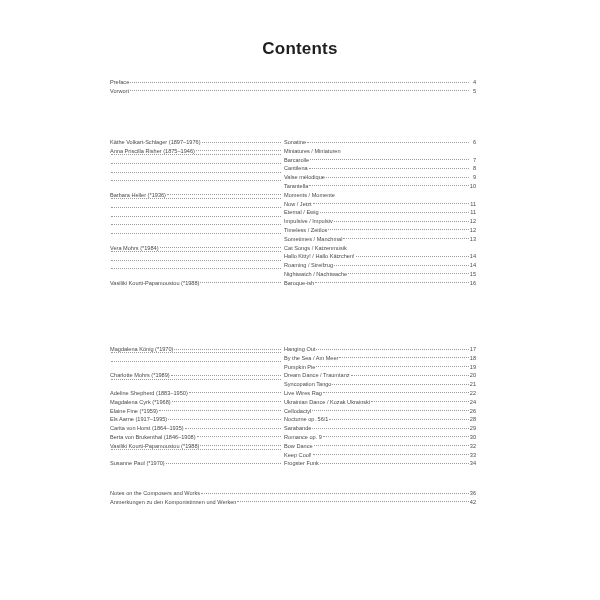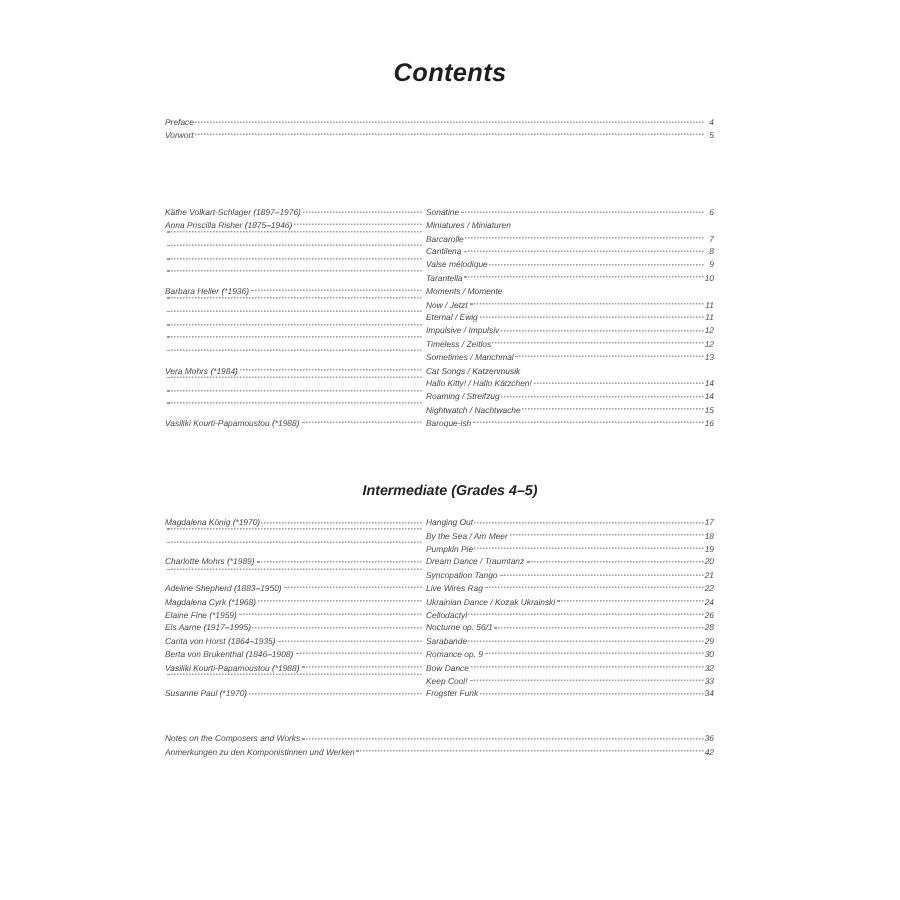--- a/index.html
+++ b/index.html
@@ -1,18 +1,18 @@
 <!DOCTYPE html>
 <html><head>
   <meta charset="utf-8">
   <style>
     html, body { margin: 0; padding: 0; background: #ffffff; }
     body { width: 600px; height: 600px; position: relative; overflow: hidden;
            font-family: "Liberation Sans", sans-serif; color: #3a3a3a; }
-    .page { position: absolute; left: 0; top: 0; width: 600px; height: 600px; background: #fff; font-style: italic; }
+    .page { position: absolute; left: 0; top: 0; width: 600px; height: 600px; background: #fff; }
     .title { position: absolute; left: 0; width: 600px; top: 39px; text-align: center;
              font-size: 17px; font-weight: bold; color: #1e1e1e; letter-spacing: 0.2px; }
     .section-heading { position: absolute; left: 0; width: 600px; text-align: center;
              font-size: 9.5px; font-weight: bold; color: #222; }
     .block { position: absolute; left: 110px; width: 366px; }
     .row { position: relative; height: 8.8px; line-height: 8.8px; font-size: 5.6px;
            white-space: nowrap; color: #4a4a4a; }
     .simple { display: flex; align-items: baseline; width: 366px; }
     .simple .label { flex: 0 0 auto; }
     .lead { flex: 1 1 auto; overflow: hidden; border-bottom: 0.6px dotted #9a9a9a;
@@ -221,21 +221,20 @@
           <span class="lead"></span>
         </div>
         <div class="work-cell">
           <span class="label">Baroque-ish</span>
           <span class="lead"></span>
           <span class="pg">16</span>
         </div>
       </div>
     </div>
 
-  <div class="section-heading" style="top:322px;">Intermediate (Grades 4–5)</div>
   <div class="block" style="top:345px;" id="sec1">
       <div class="row">
         <div class="composer-cell">
           <span class="label">Magdalena König (*1970)</span>
           <span class="lead"></span>
         </div>
         <div class="work-cell">
           <span class="label">Hanging Out</span>
           <span class="lead"></span>
           <span class="pg">17</span>

